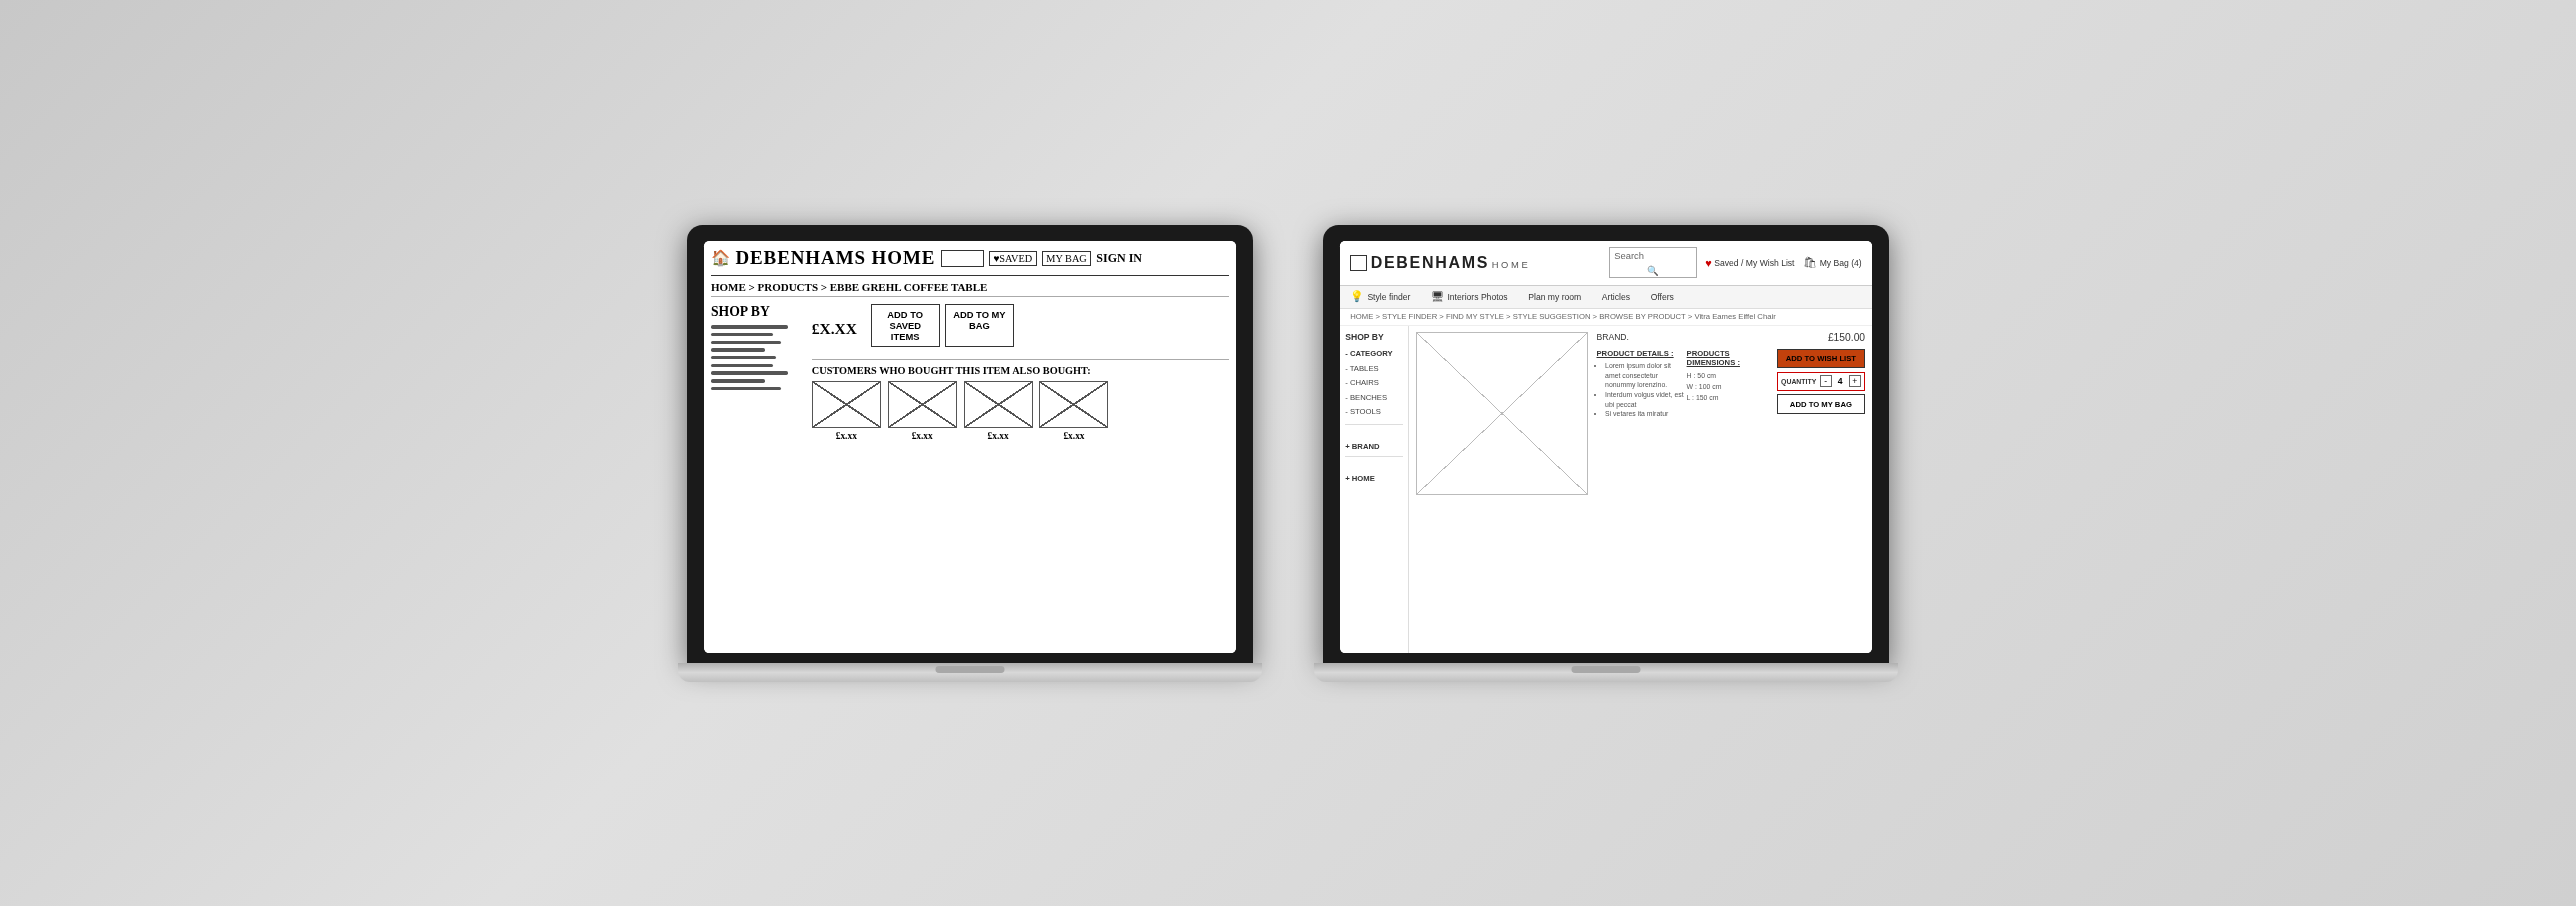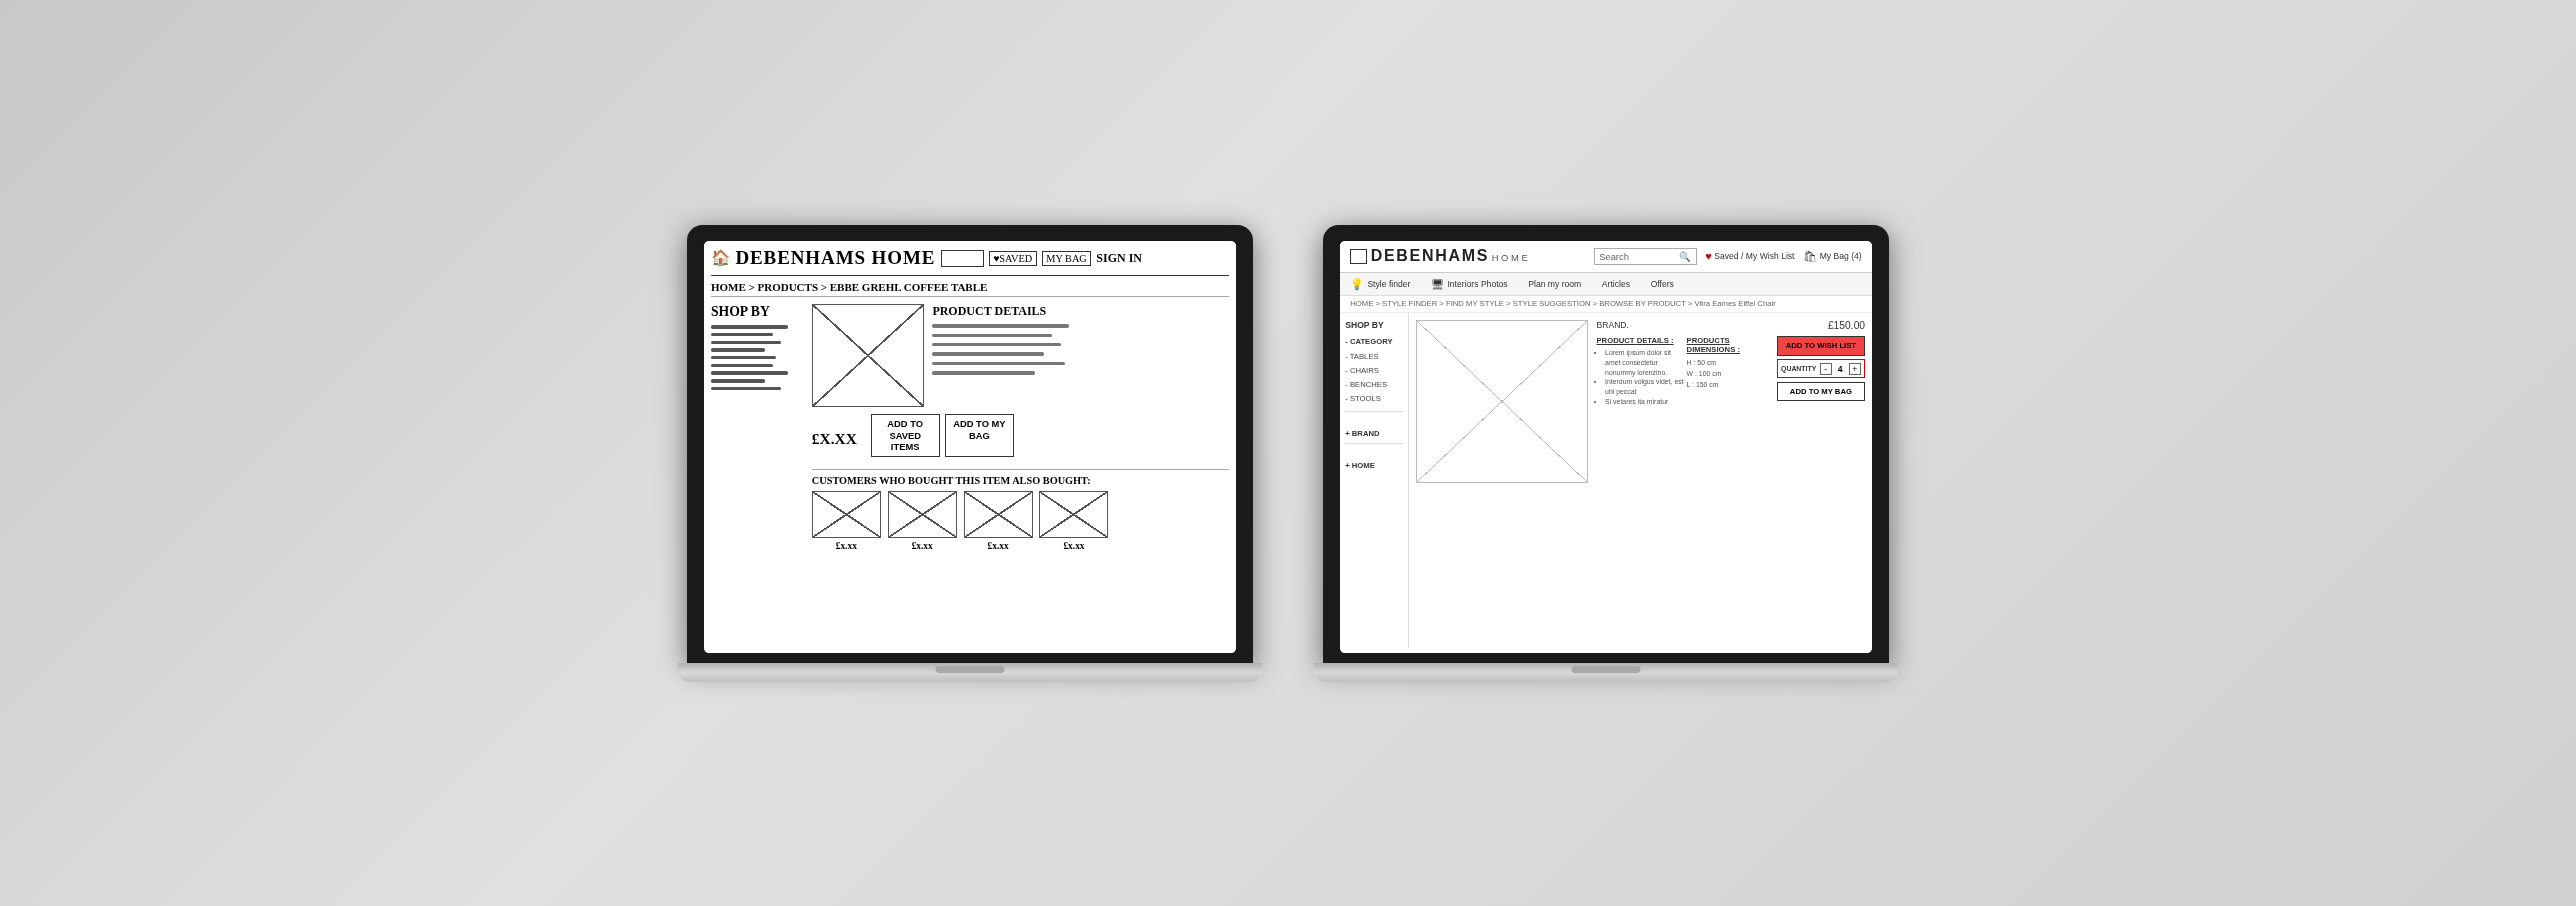--- a/index.html
+++ b/index.html
@@ -308,20 +308,21 @@
       font-weight: normal;
       letter-spacing: 2.6px;
     }
     .wf-search-area {
       display: flex;
       align-items: center;
       border: 0.9px solid #aaa;
       padding: 1.7px 4.3px;
       gap: 3.4px;
       margin-left: auto;
+      flex-direction: column;
     }
     .wf-search-input {
       font-size: 9.4px;
       color: #666;
       width: 77px;
     }
     .wf-search-icon {
       font-size: 9.4px;
     }
     .wf-wishlist {
@@ -509,21 +510,21 @@
       gap: 3.4px;
       min-width: 86px;
     }
 
     .wf-add-wishlist-btn {
       border: 1.3px solid #333;
       padding: 4.3px 5.2px;
       font-size: 7.7px;
       font-weight: bold;
       text-align: center;
-      background: #ef4444;
+      background: #c2410c;
       cursor: pointer;
       line-height: 1.2;
     }
 
     .wf-quantity-row {
       display: flex;
       align-items: center;
       gap: 1.7px;
       border: 1.7px solid #cc0000;
       padding: 2.6px 3.4px;
@@ -599,38 +600,20 @@
               <div class="sketch-line w70"></div>
               <div class="sketch-line w85"></div>
               <div class="sketch-line w80"></div>
               <div class="sketch-line w100"></div>
               <div class="sketch-line w70"></div>
               <div class="sketch-line w90"></div>
             </div>
           </div>
 
           <div class="sketch-content">
-            <div class="sketch-product-area">
-
-              <div class="sketch-img-placeholder">
-                <div class="sketch-x-line1"></div>
-              </div>
-
-              <div class="sketch-details">
-                <div class="sketch-details-title">PRODUCT DETAILS</div>
-                <div class="sketch-detail-lines">
-                  <div class="sketch-dl w100" style="width:137px; background:#777;"></div>
-                  <div class="sketch-dl" style="width:120px; background:#777;"></div>
-                  <div class="sketch-dl" style="width:129px; background:#777;"></div>
-                  <div class="sketch-dl" style="width:112px; background:#777;"></div>
-                  <div class="sketch-dl" style="width:133px; background:#777;"></div>
-                  <div class="sketch-dl" style="width:103px; background:#777;"></div>
-                </div>
-              </div>
-            </div>
 
             <div style="display:flex; align-items:center; gap:13.7px; margin-bottom:5.2px;">
               <div class="sketch-price">£X.XX</div>
               <div class="sketch-buttons">
                 <div class="sketch-btn">ADD TO SAVED ITEMS</div>
                 <div class="sketch-btn">ADD TO MY BAG</div>
               </div>
             </div>
 
             <div class="sketch-also-bought">CUSTOMERS WHO BOUGHT THIS ITEM ALSO BOUGHT:</div>

